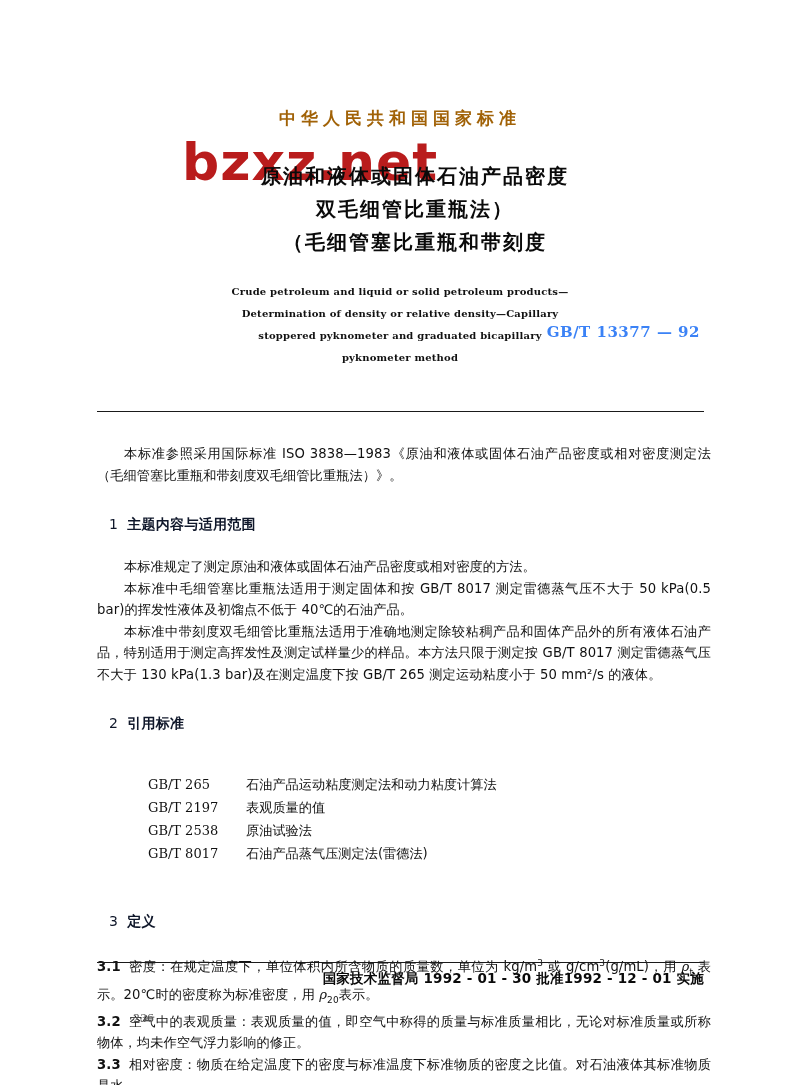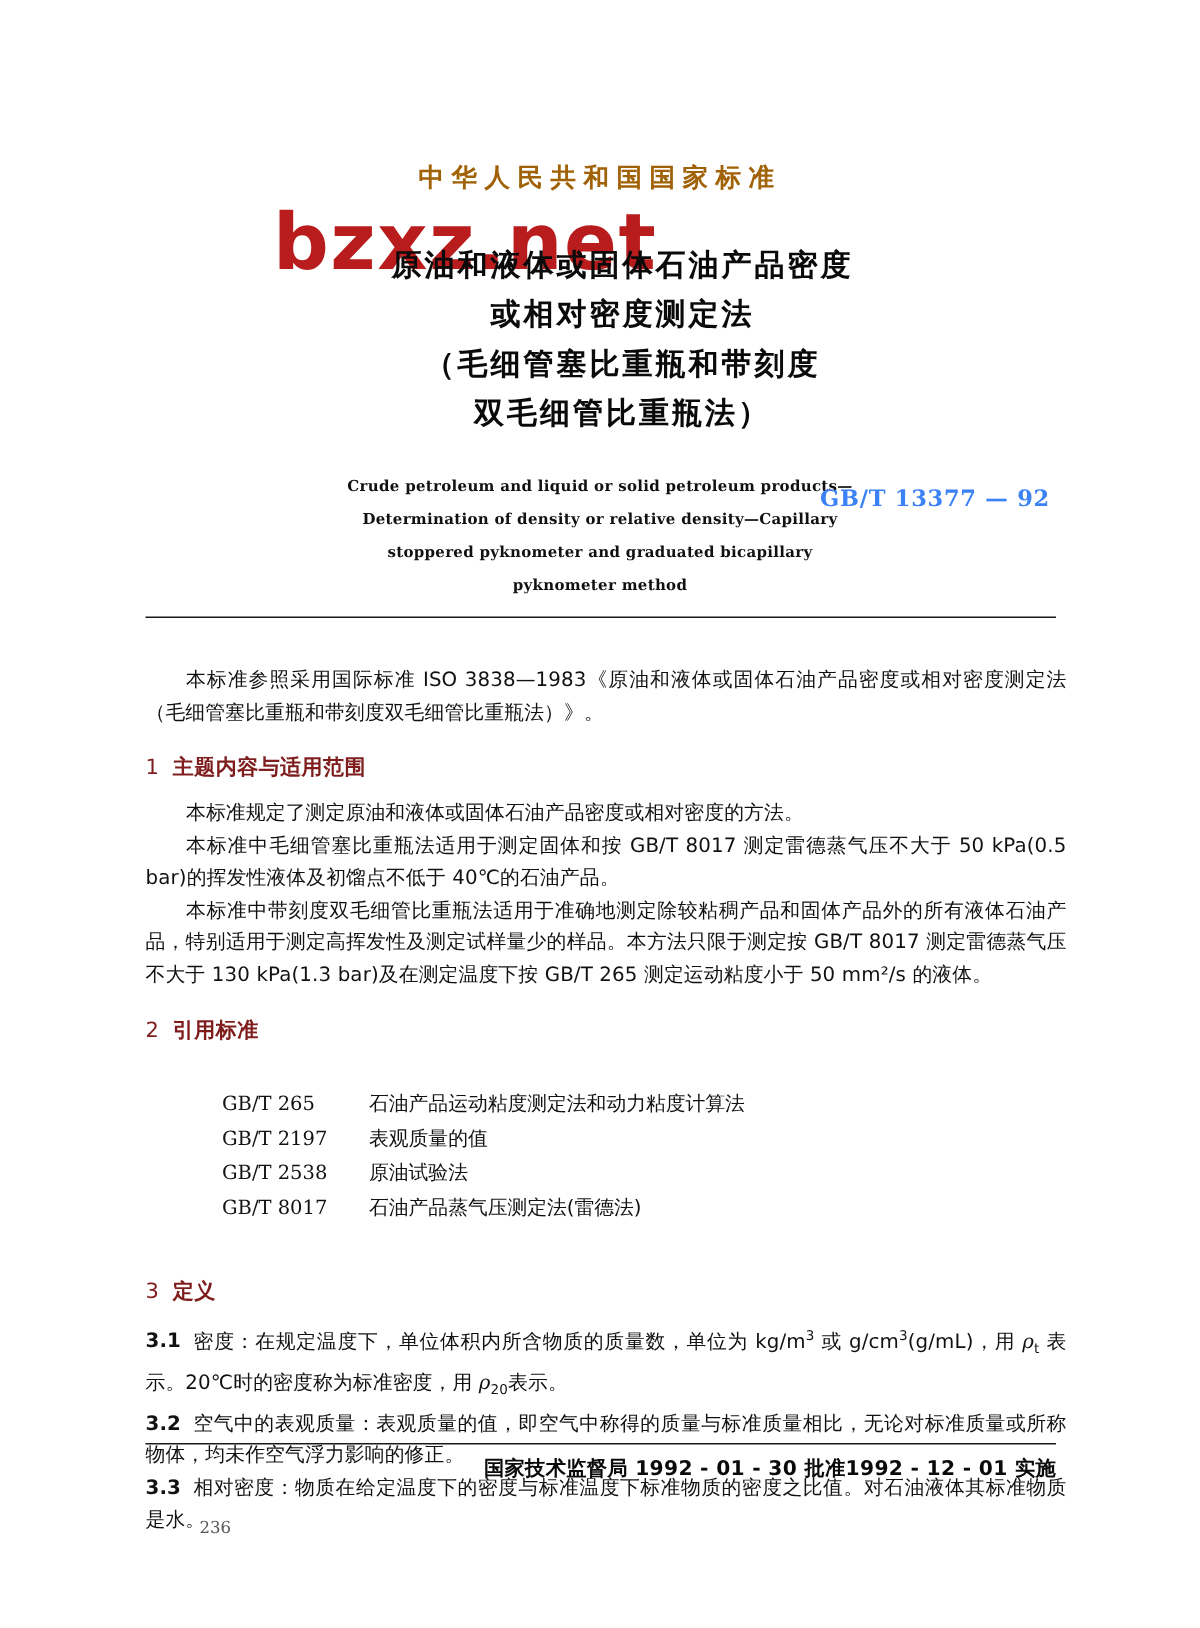--- a/index.html
+++ b/index.html
@@ -130,22 +130,22 @@
     text-align: justify;
     letter-spacing: 0.1px;
   }
   .spacer-sm { height: 9px; }
   .spacer-md { height: 15px; }
 
   h2.section {
     font-family: "DejaVu Sans", sans-serif;
     font-size: 14px;
     font-weight: bold;
-    color: #7f1d1d;
-    margin: 0;
+    color: #0f172a;
+    margin: 12px;
     line-height: 22px;
     letter-spacing: 0.3px;
   }
   h2.section .num {
     font-weight: normal;
     font-family: "DejaVu Sans", sans-serif;
     padding-right: 9px;
   }
 
   ul.ref-list {
@@ -218,23 +218,22 @@
 
   <div class="watermark">bzxz.net</div>
 
   <div class="content">
 
     <div class="national-standard">中华人民共和国国家标准</div>
 
     <div class="title-block">
       <div class="title-lines-wrap">
         <p class="title-line">原油和液体或固体石油产品密度</p>
-        <p class="title-line">或相对密度测定法</p>
+        <p class="title-line">双毛细管比重瓶法）</p>
         <p class="title-line">（毛细管塞比重瓶和带刻度</p>
-        <p class="title-line">双毛细管比重瓶法）</p>
       </div>
       <div class="std-number">GB/T 13377 — 92</div>
     </div>
 
     <div class="en-title">
       <div>Crude petroleum and liquid or solid petroleum products—</div>
       <div>Determination of density or relative density—Capillary</div>
       <div>stoppered pyknometer and graduated bicapillary</div>
       <div>pyknometer method</div>
     </div>

